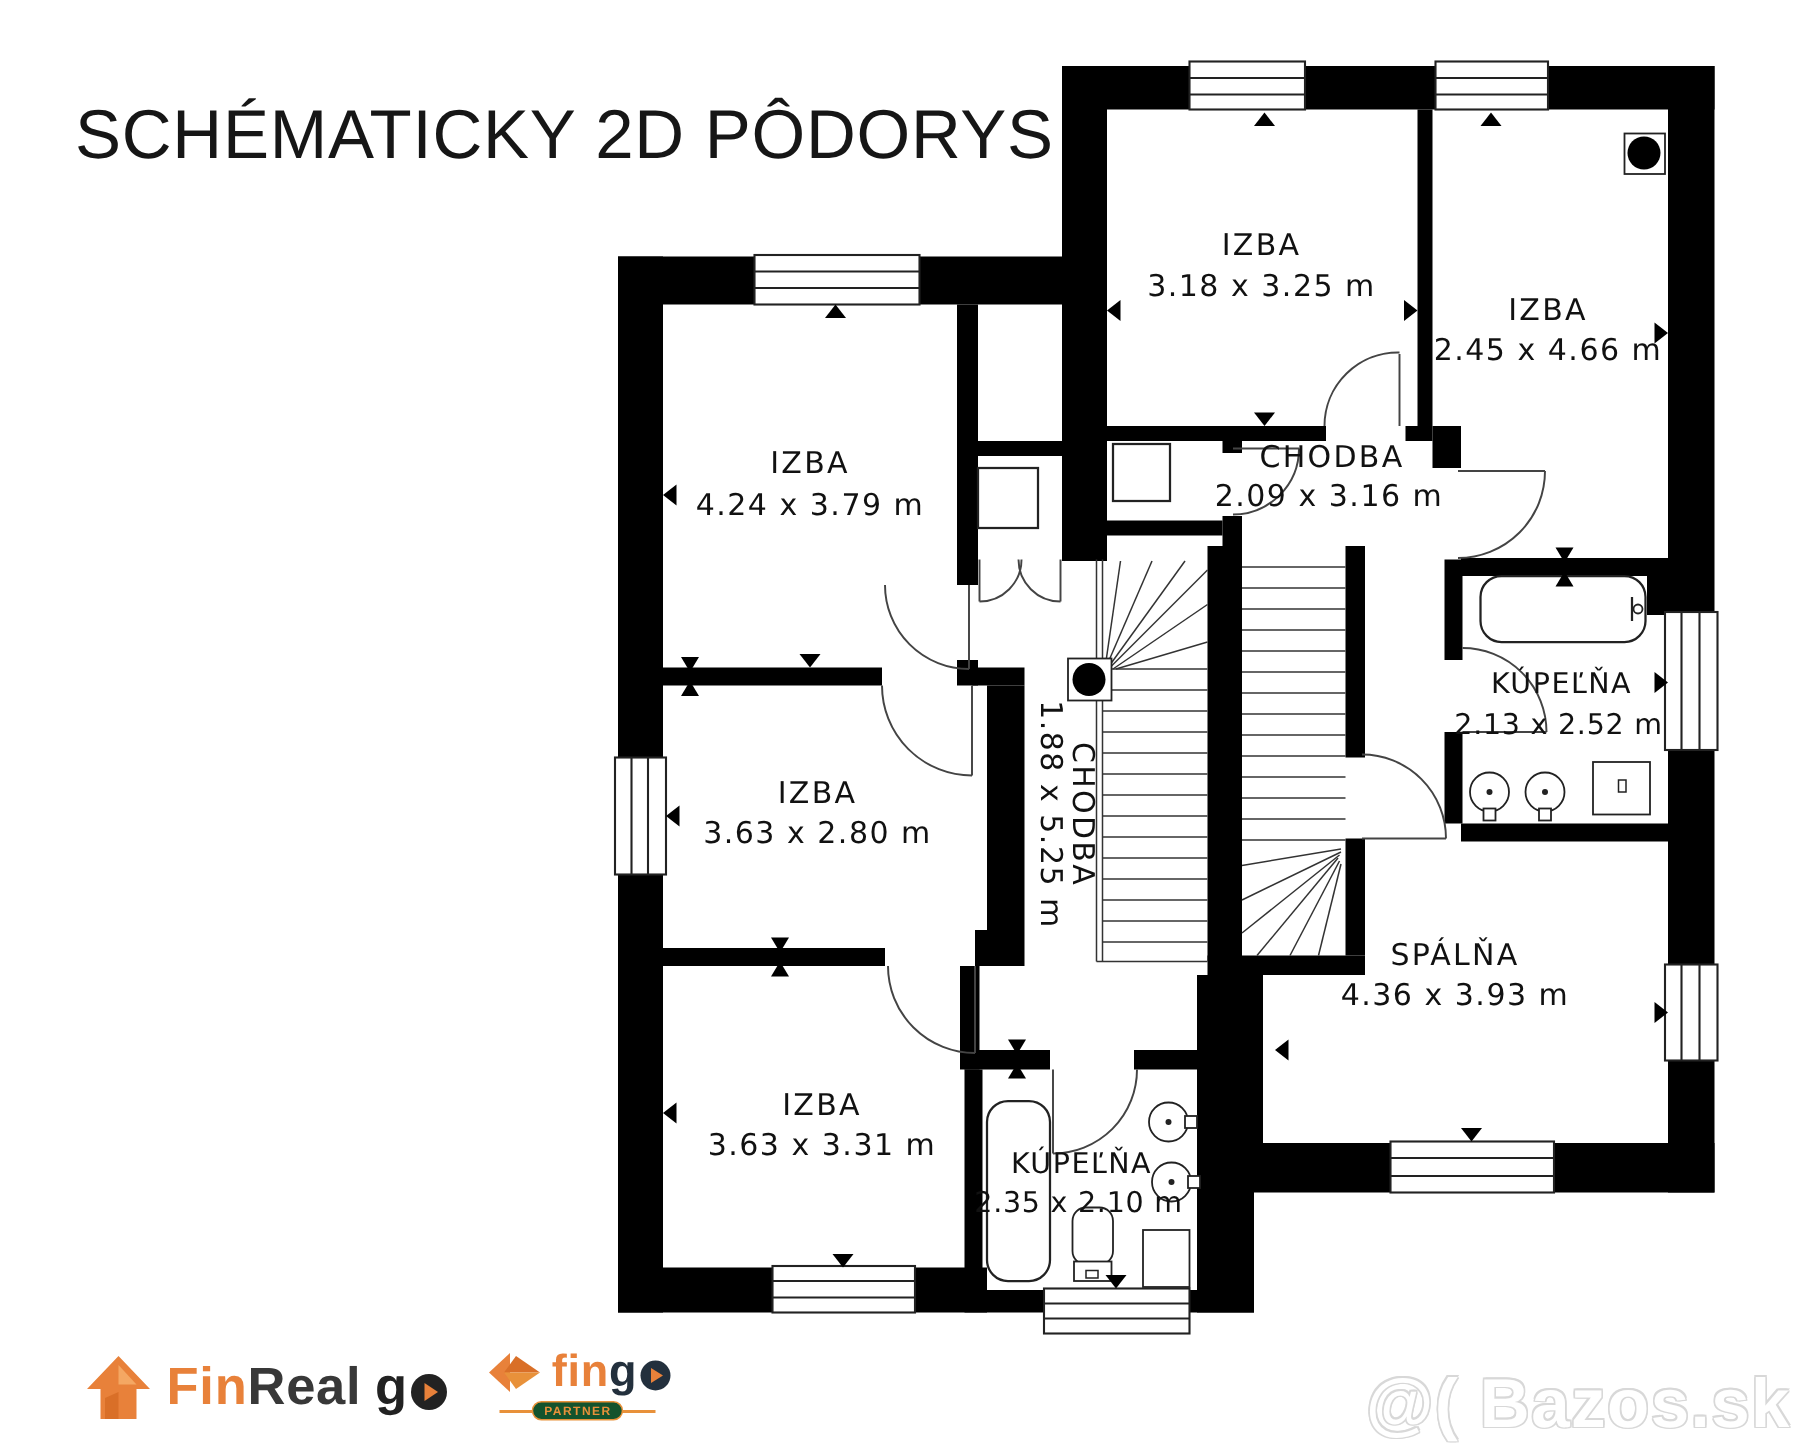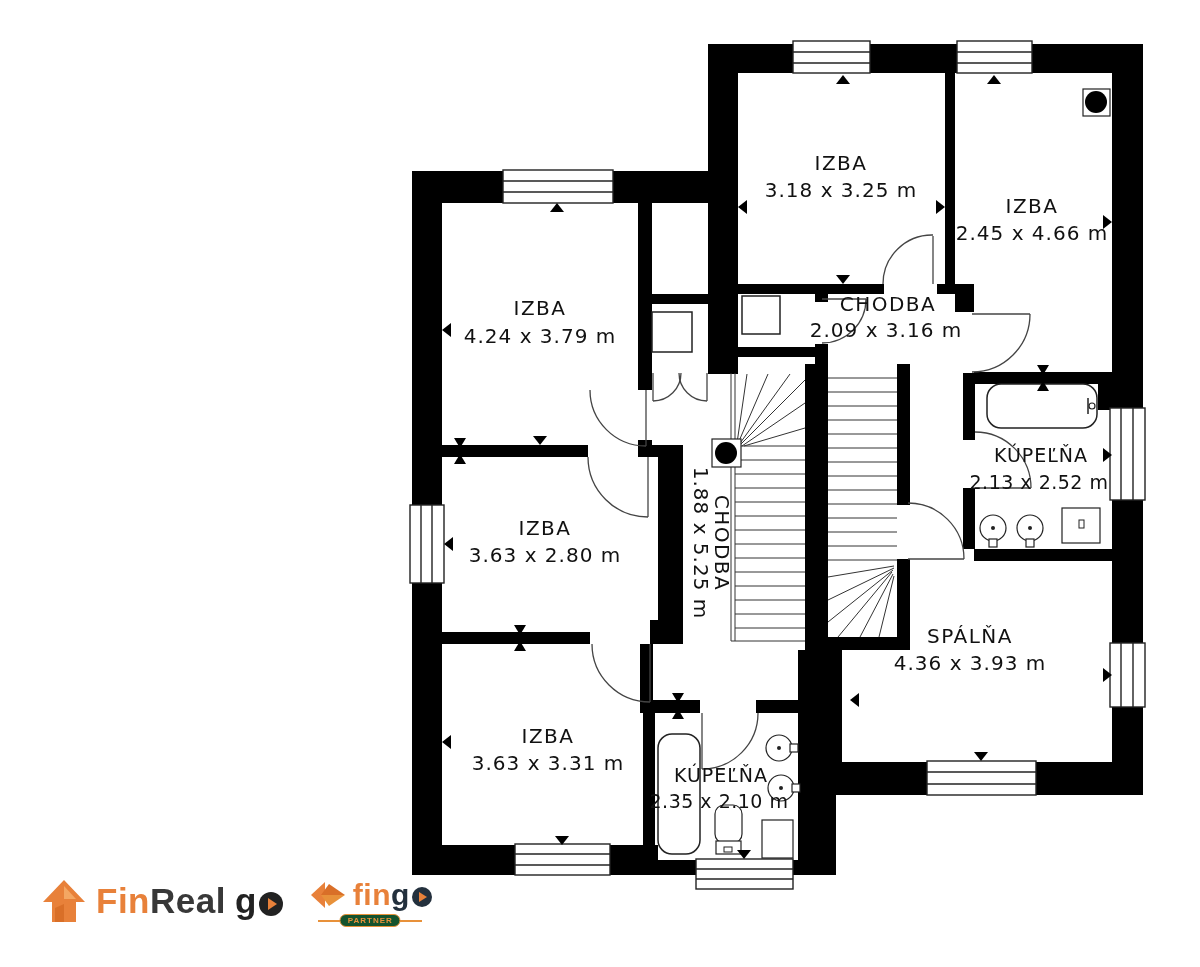--- a/index.html
+++ b/index.html
@@ -8,21 +8,21 @@
   .title{position:absolute;left:50px;top:62px;font-family:"Liberation Sans",sans-serif;
          font-size:46px;font-weight:400;color:#161616;letter-spacing:.5px;white-space:nowrap;}
   .plan{position:absolute;left:0;top:0;}
   svg text{font-family:"DejaVu Sans",sans-serif;fill:#111;}
   .room-name{font-size:20px;letter-spacing:1.5px;}
   .room-dims{font-size:20px;letter-spacing:1px;}
   .room-name-sm{font-size:19px;letter-spacing:1px;}
   .room-dims-sm{font-size:19px;letter-spacing:.5px;}
 
   
-  .footer{position:absolute;left:42px;top:878px;height:70px;display:flex;align-items:flex-start;gap:26px;}
+  .footer{position:absolute;left:57px;top:878px;height:70px;display:flex;align-items:flex-end;gap:26px;}
   .finreal{display:flex;align-items:center;gap:10px;font-family:"Liberation Sans",sans-serif;
            font-size:35px;font-weight:700;letter-spacing:.5px;}
   .finreal .fin{color:#e8813a;}
   .finreal .real{color:#383838;}
   .finreal .go{color:#222;display:inline-flex;align-items:center;margin-left:9px;}
   .play-circle{display:inline-block;width:24px;height:24px;border-radius:50%;background:#222;
                position:relative;margin-left:2px;top:3px;}
   .play-circle::after{content:"";position:absolute;left:9px;top:6px;width:0;height:0;
                border-left:9px solid #e8813a;border-top:6px solid transparent;border-bottom:6px solid transparent;}
   .fingo{display:flex;flex-direction:column;align-items:center;font-family:"Liberation Sans",sans-serif;}
@@ -42,20 +42,21 @@
   .watermark{position:absolute;right:6px;top:908px;font-family:"Liberation Sans",sans-serif;
              font-size:46px;font-weight:700;letter-spacing:1px;color:#fff;
              text-shadow:-1px -1px 0 #d8d8d8,1px -1px 0 #d8d8d8,-1px 1px 0 #d8d8d8,1px 1px 0 #d8d8d8,
                          0 -1px 0 #e2e2e2,0 1px 0 #e2e2e2,-1px 0 0 #e2e2e2,1px 0 0 #e2e2e2;}
 </style>
 </head>
 <body>
 
 <div class="page">
 
+  <div class="title">SCHÉMATICKY 2D PÔDORYS</div>
 
   <svg class="plan" width="1200" height="967" viewBox="0 0 1200 967">
 
     <g fill="#000" stroke="none">
 
       <rect x="412" y="171" width="91" height="32"></rect>
       <rect x="613" y="171" width="125" height="32"></rect>
       <rect x="412" y="171" width="30" height="334"></rect>
       <rect x="412" y="583" width="30" height="292"></rect>
       <rect x="412" y="845" width="103" height="30"></rect>
@@ -376,13 +377,14 @@
             <span class="g">g</span>
             <span class="play-circle small"></span>
         </span>
       </div>
       <div class="partner-line">
         <span class="partner-badge">PARTNER</span>
       </div>
     </div>
   </div>
 
+  <div class="watermark">@( Bazos.sk</div>
 </div>
 
 </body></html>

